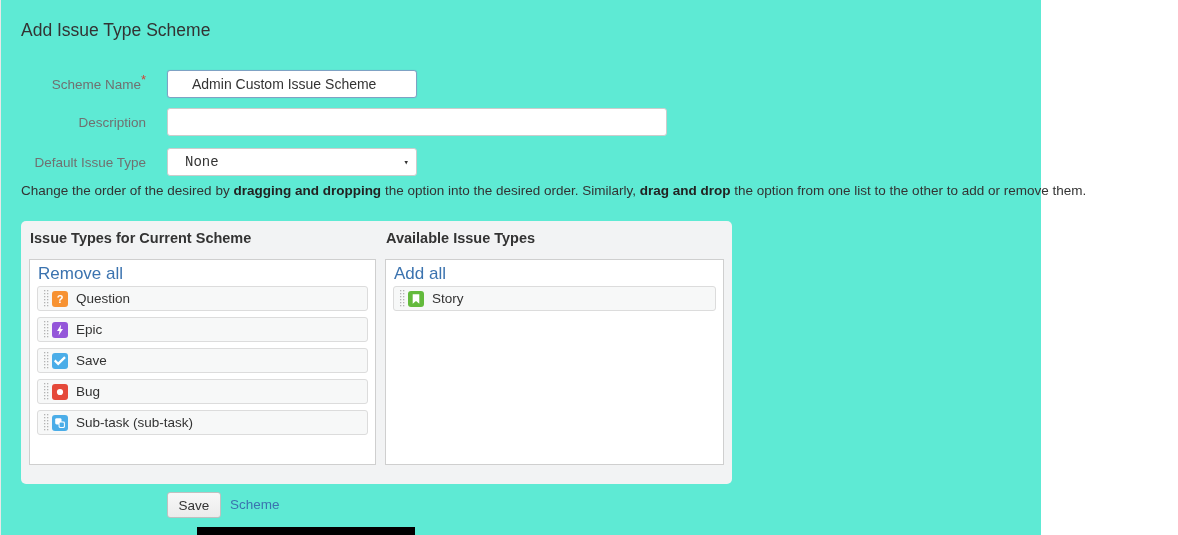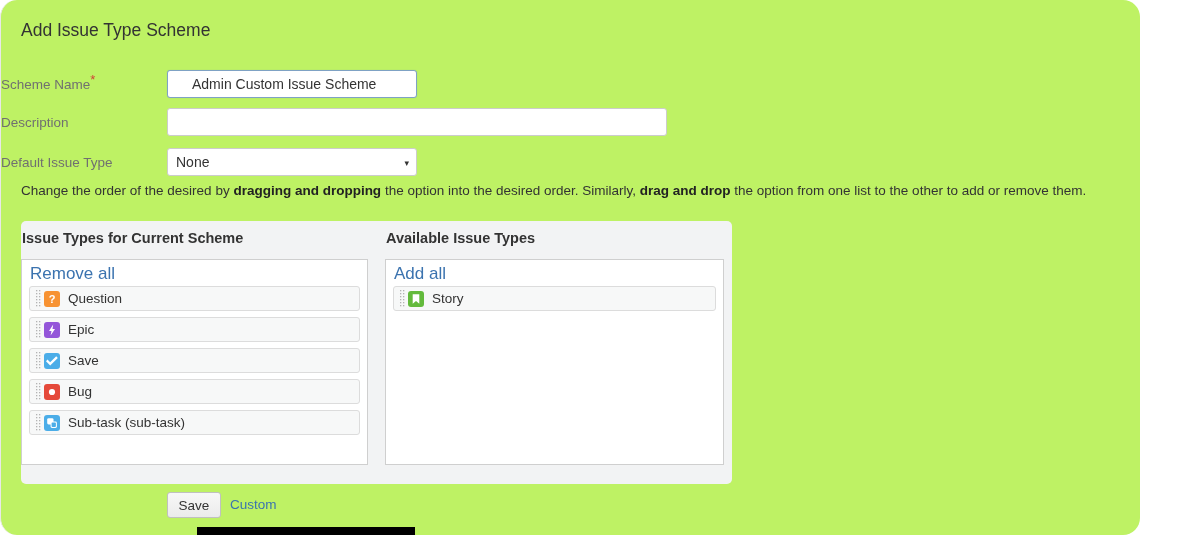--- a/index.html
+++ b/index.html
@@ -5,24 +5,23 @@
   * { box-sizing: border-box; }
   html, body {
     margin: 0; padding: 0;
     width: 1178px; height: 535px;
     background: #ffffff;
     font-family: "Liberation Sans", sans-serif;
     overflow: hidden;
   }
   #page {
     position: relative;
-    width: 1140px; height: 535px;
-    background: #bef264;
+    width: 1041px; height: 535px;
+    background: #5eead4;
     border-left: 1px solid #e8e8e8;
-    border-radius: 17px;
   }
 
   
   #page-title {
     position: absolute;
     left: 20px; top: 8px;
     font-size: 17.5px;
     color: #333333;
     font-weight: normal;
     white-space: nowrap;
@@ -30,20 +29,21 @@
 
   
   .form-row {
     position: absolute;
     left: 0;
     height: 30px;
   }
   .form-label {
     position: absolute;
     width: 145px;
+    text-align: right;
     font-size: 13.5px;
     color: #707070;
     line-height: 30px;
     white-space: nowrap;
   }
   .req-star {
     color: #d04437;
     font-size: 13px;
     vertical-align: super;
     line-height: 1;
@@ -73,22 +73,23 @@
   #default-issue-type-select {
     position: absolute;
     left: 166px; top: 148px;
     width: 250px; height: 28px;
     background: #ffffff;
     border: 1px solid #cccccc;
     border-radius: 3px;
     font-size: 14px;
     color: #333333;
     line-height: 26px;
-    padding-left: 8px;
+    padding-left: 17px;
     cursor: default;
+    font-family: Liberation Mono, monospace;
   }
   #default-issue-type-select .sel-caret {
     position: absolute;
     right: 7px; top: 0;
     font-size: 9px;
     color: #333333;
     line-height: 28px;
   }
 
   
@@ -103,21 +104,21 @@
 
   
   #dual-list {
     position: absolute;
     left: 20px; top: 221px;
     width: 711px; height: 263px;
     background: #f2f3f4;
     border-radius: 5px;
   }
   .panel { position: absolute; top: 0; height: 263px; }
-  #panel-current { left: 0; width: 355px; }
+  #panel-current { left: 8px; width: 355px; }
   #panel-available { left: 364px; width: 345px; }
 
   .panel-heading {
     position: absolute;
     left: 0; top: 9px;
     font-size: 14.5px;
     font-weight: bold;
     color: #333333;
     white-space: nowrap;
   }
@@ -412,17 +413,17 @@
               </span>
               <span class="item-label">Story</span>
             </li>
           </ul>
       </div>
     </div>
 
   </div>
 
   <button id="save-button">Save</button>
-  <a id="cancel-link">Custom</a>
+  <a id="cancel-link">Scheme</a>
 
   <div id="bottom-bar"></div>
 
 </div>
 
 </body></html>

